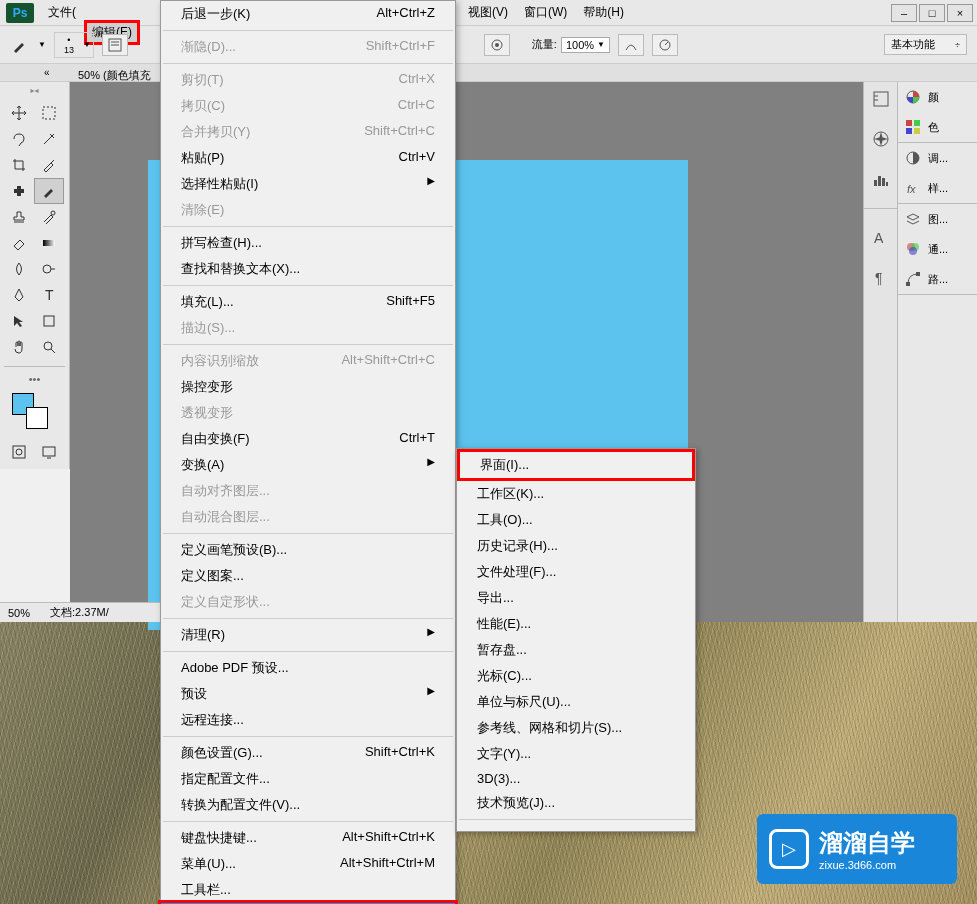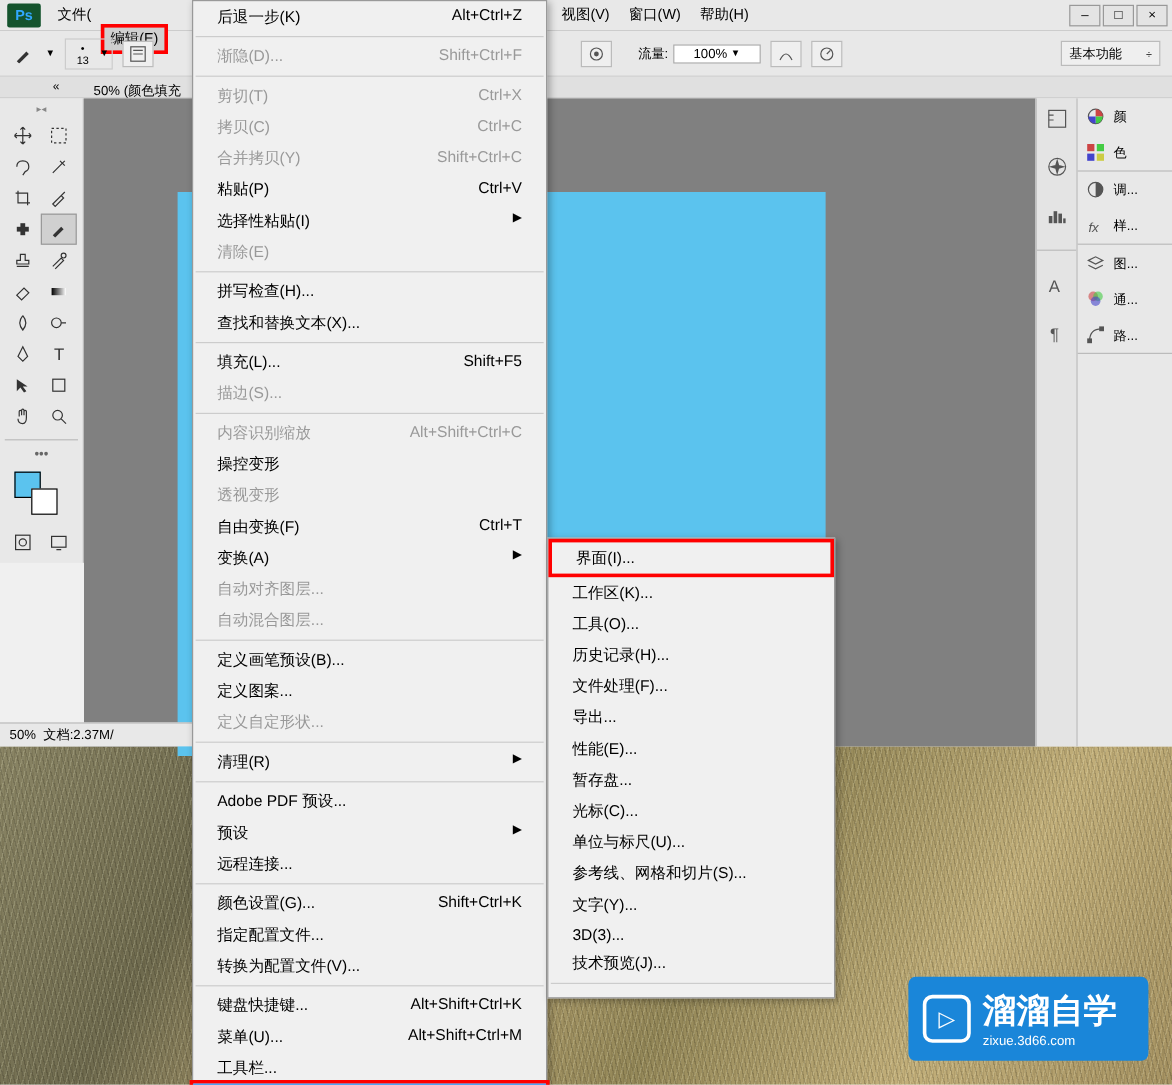--- a/index.html
+++ b/index.html
@@ -13,21 +13,21 @@
 .edit-highlight { border: 3px solid #ff0000; padding: 1px 5px; }
 .window-controls { margin-left: auto; display: flex; gap: 2px; padding-right: 4px; }
 .win-btn { width: 26px; height: 18px; border: 1px solid #999; display: flex; align-items: center; justify-content: center; font-size: 11px; background: #e4e4e4; }
 
 
 .options-bar { height: 38px; background: #e8e8e8; border-bottom: 1px solid #ccc; display: flex; align-items: center; padding: 0 10px; font-size: 11px; gap: 8px; }
 .brush-icon { width: 20px; height: 20px; display: flex; align-items: center; justify-content: center; }
 .brush-preset { display: flex; align-items: center; gap: 2px; border: 1px solid #ccc; padding: 2px; }
 .opt-icon { width: 26px; height: 22px; border: 1px solid #bbb; display: flex; align-items: center; justify-content: center; background: #efefef; }
 .flow-group { display: flex; align-items: center; gap: 4px; margin-left: 14px; }
-.flow-select { border: 1px solid #aaa; padding: 1px 16px; background: white; display: flex; align-items: center; }
+.flow-select { border: 1px solid #aaa; padding: 1px 4px; background: white; display: flex; align-items: center; }
 .right-dropdown { margin-left: auto; border: 1px solid #bbb; padding: 2px 6px; background: #efefef; display: flex; align-items: center; gap: 20px; }
 
 
 .tool-expand { height: 18px; background: #e0e0e0; border-bottom: 1px solid #ccc; display: flex; align-items: center; padding-left: 44px; font-size: 10px; }
 
 
 .doc-tab-row { position: absolute; left: 70px; top: 64px; font-size: 11px; padding: 4px 8px; }
 
 
 .tools-panel { position: absolute; left: 0; top: 82px; width: 70px; background: #e8e8e8; border-right: 1px solid #bbb; padding: 4px; }
@@ -38,21 +38,21 @@
 .tool-swatches { margin-top: 8px; padding: 4px; position: relative; height: 40px; }
 .swatch-fg { position: absolute; width: 22px; height: 22px; background: #5bc3ee; border: 1px solid #000; left: 8px; top: 0; }
 .swatch-bg { position: absolute; width: 22px; height: 22px; background: #fff; border: 1px solid #000; left: 22px; top: 14px; }
 .tool-bottom { display: flex; margin-top: 6px; }
 
 
 .canvas-area { position: absolute; left: 70px; top: 82px; right: 114px; bottom: 282px; background: #808080; }
 .canvas-doc { position: absolute; left: 78px; top: 78px; width: 540px; height: 470px; background: #5bc3ee; }
 
 
-.status-bar { position: absolute; left: 0; bottom: 282px; width: 160px; height: 20px; background: #e8e8e8; border-top: 1px solid #bbb; display: flex; align-items: center; font-size: 11px; padding: 0 8px; gap: 6px; }
+.status-bar { position: absolute; left: 0; bottom: 282px; width: 160px; height: 20px; background: #e8e8e8; border-top: 1px solid #bbb; display: flex; align-items: center; font-size: 11px; padding: 0 8px; gap: 20px; }
 
 
 .right-strip { position: absolute; right: 80px; top: 82px; width: 34px; background: #e4e4e4; border-left: 1px solid #bbb; display: flex; flex-direction: column; align-items: center; padding-top: 6px; gap: 18px; height: 540px; }
 .strip-icon { width: 22px; height: 22px; display: flex; align-items: center; justify-content: center; color: #555; font-size: 14px; }
 
 
 .right-panels { position: absolute; right: 0; top: 82px; width: 80px; background: #e8e8e8; border-left: 1px solid #bbb; height: 540px; }
 .panel-group { border-bottom: 1px solid #bbb; }
 .panel-row { display: flex; align-items: center; padding: 6px 6px; font-size: 11px; gap: 6px; }
 .panel-icon { width: 18px; height: 18px; display: flex; align-items: center; justify-content: center; color: #555; }
@@ -71,21 +71,21 @@
 .sub-interface-highlight { border: 3px solid #ff0000; }
 
 
 .bg-grass { position: absolute; left: 0; bottom: 0; width: 977px; height: 282px; background: linear-gradient(120deg, #8a8565 0%, #6e6a4e 20%, #b8a574 40%, #938758 60%, #c2af7a 80%, #a59262 100%); overflow: hidden; }
 .grass-texture { position: absolute; inset: 0; background: repeating-linear-gradient(75deg, rgba(0,0,0,0.12) 0 1px, transparent 1px 4px), repeating-linear-gradient(105deg, rgba(255,255,220,0.15) 0 1px, transparent 1px 5px), repeating-linear-gradient(88deg, rgba(60,50,20,0.1) 0 1px, transparent 1px 3px); }
 
 
 .watermark { position: absolute; right: 20px; bottom: 20px; width: 200px; height: 70px; background: #1a86d9; border-radius: 6px; display: flex; align-items: center; padding: 0 12px; gap: 10px; z-index: 50; }
 .wm-logo { width: 40px; height: 40px; border: 3px solid white; border-radius: 8px; display: flex; align-items: center; justify-content: center; color: white; font-size: 18px; }
 .wm-text { color: white; }
-.wm-title { font-size: 28px; font-weight: bold; }
+.wm-title { font-size: 24px; font-weight: bold; }
 .wm-url { font-size: 11px; }
 
 svg { display: block; }
 </style>
 </head>
 <body>
 
 <div class="bg-grass">
   <div class="grass-texture"></div>
 </div>

